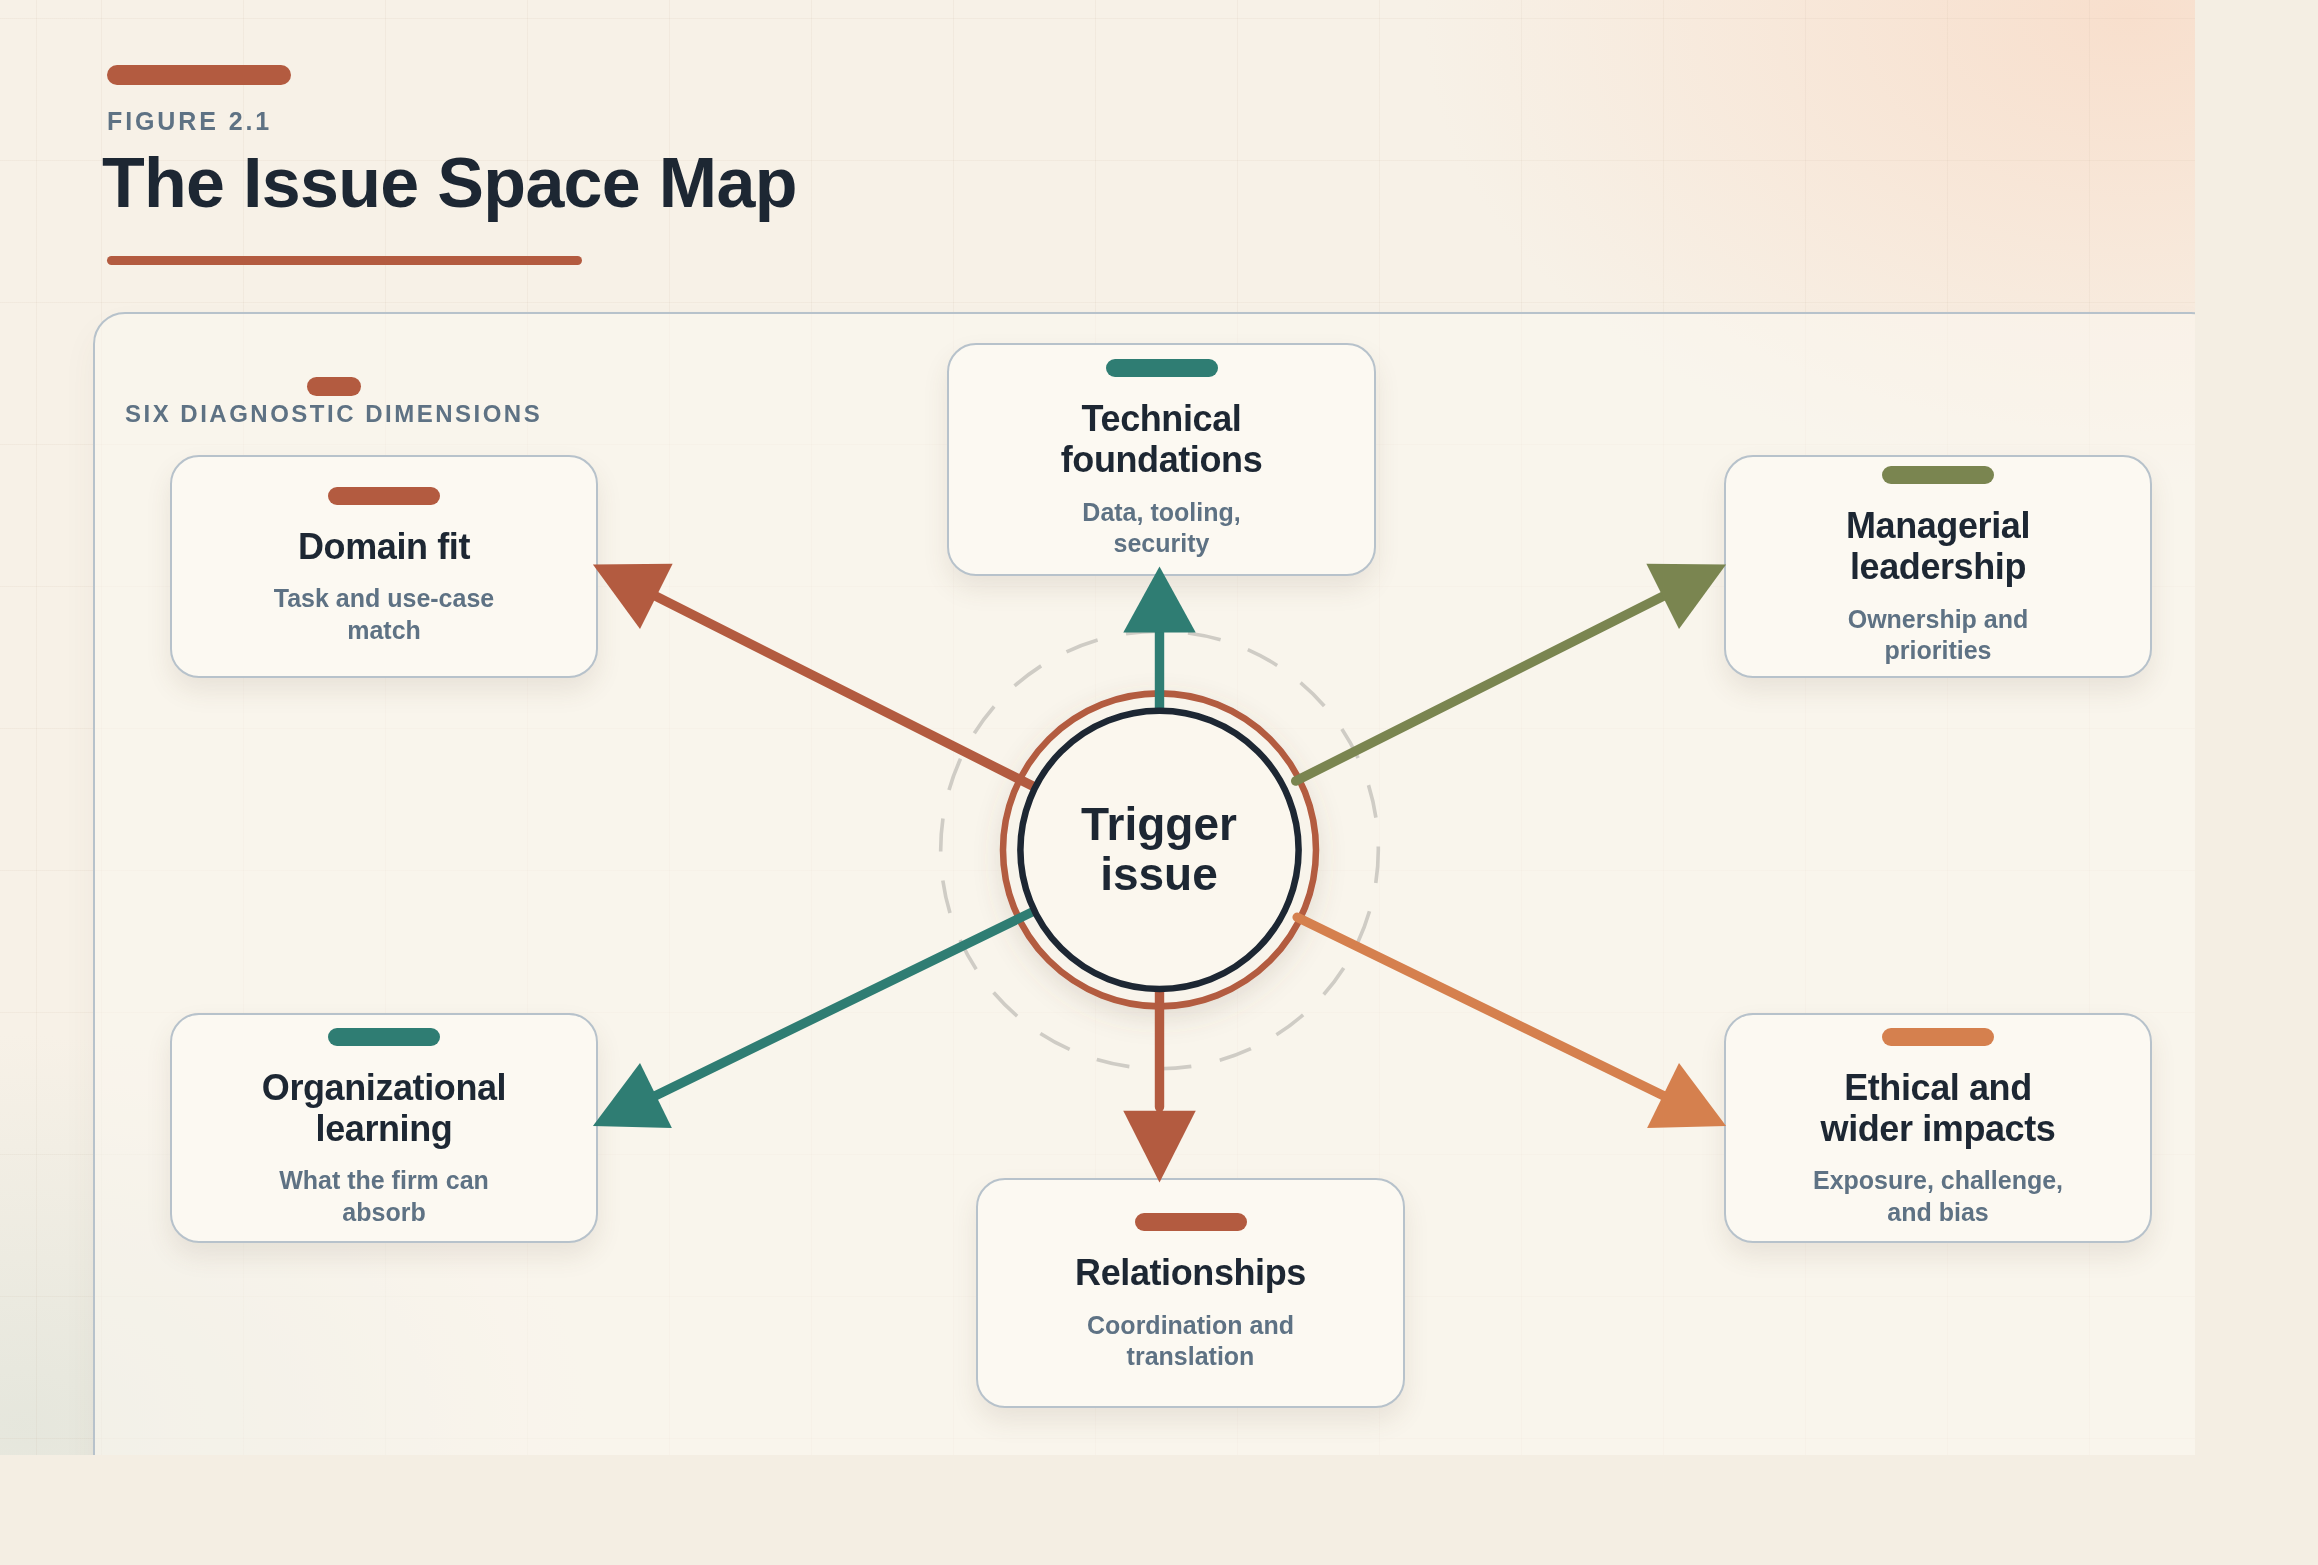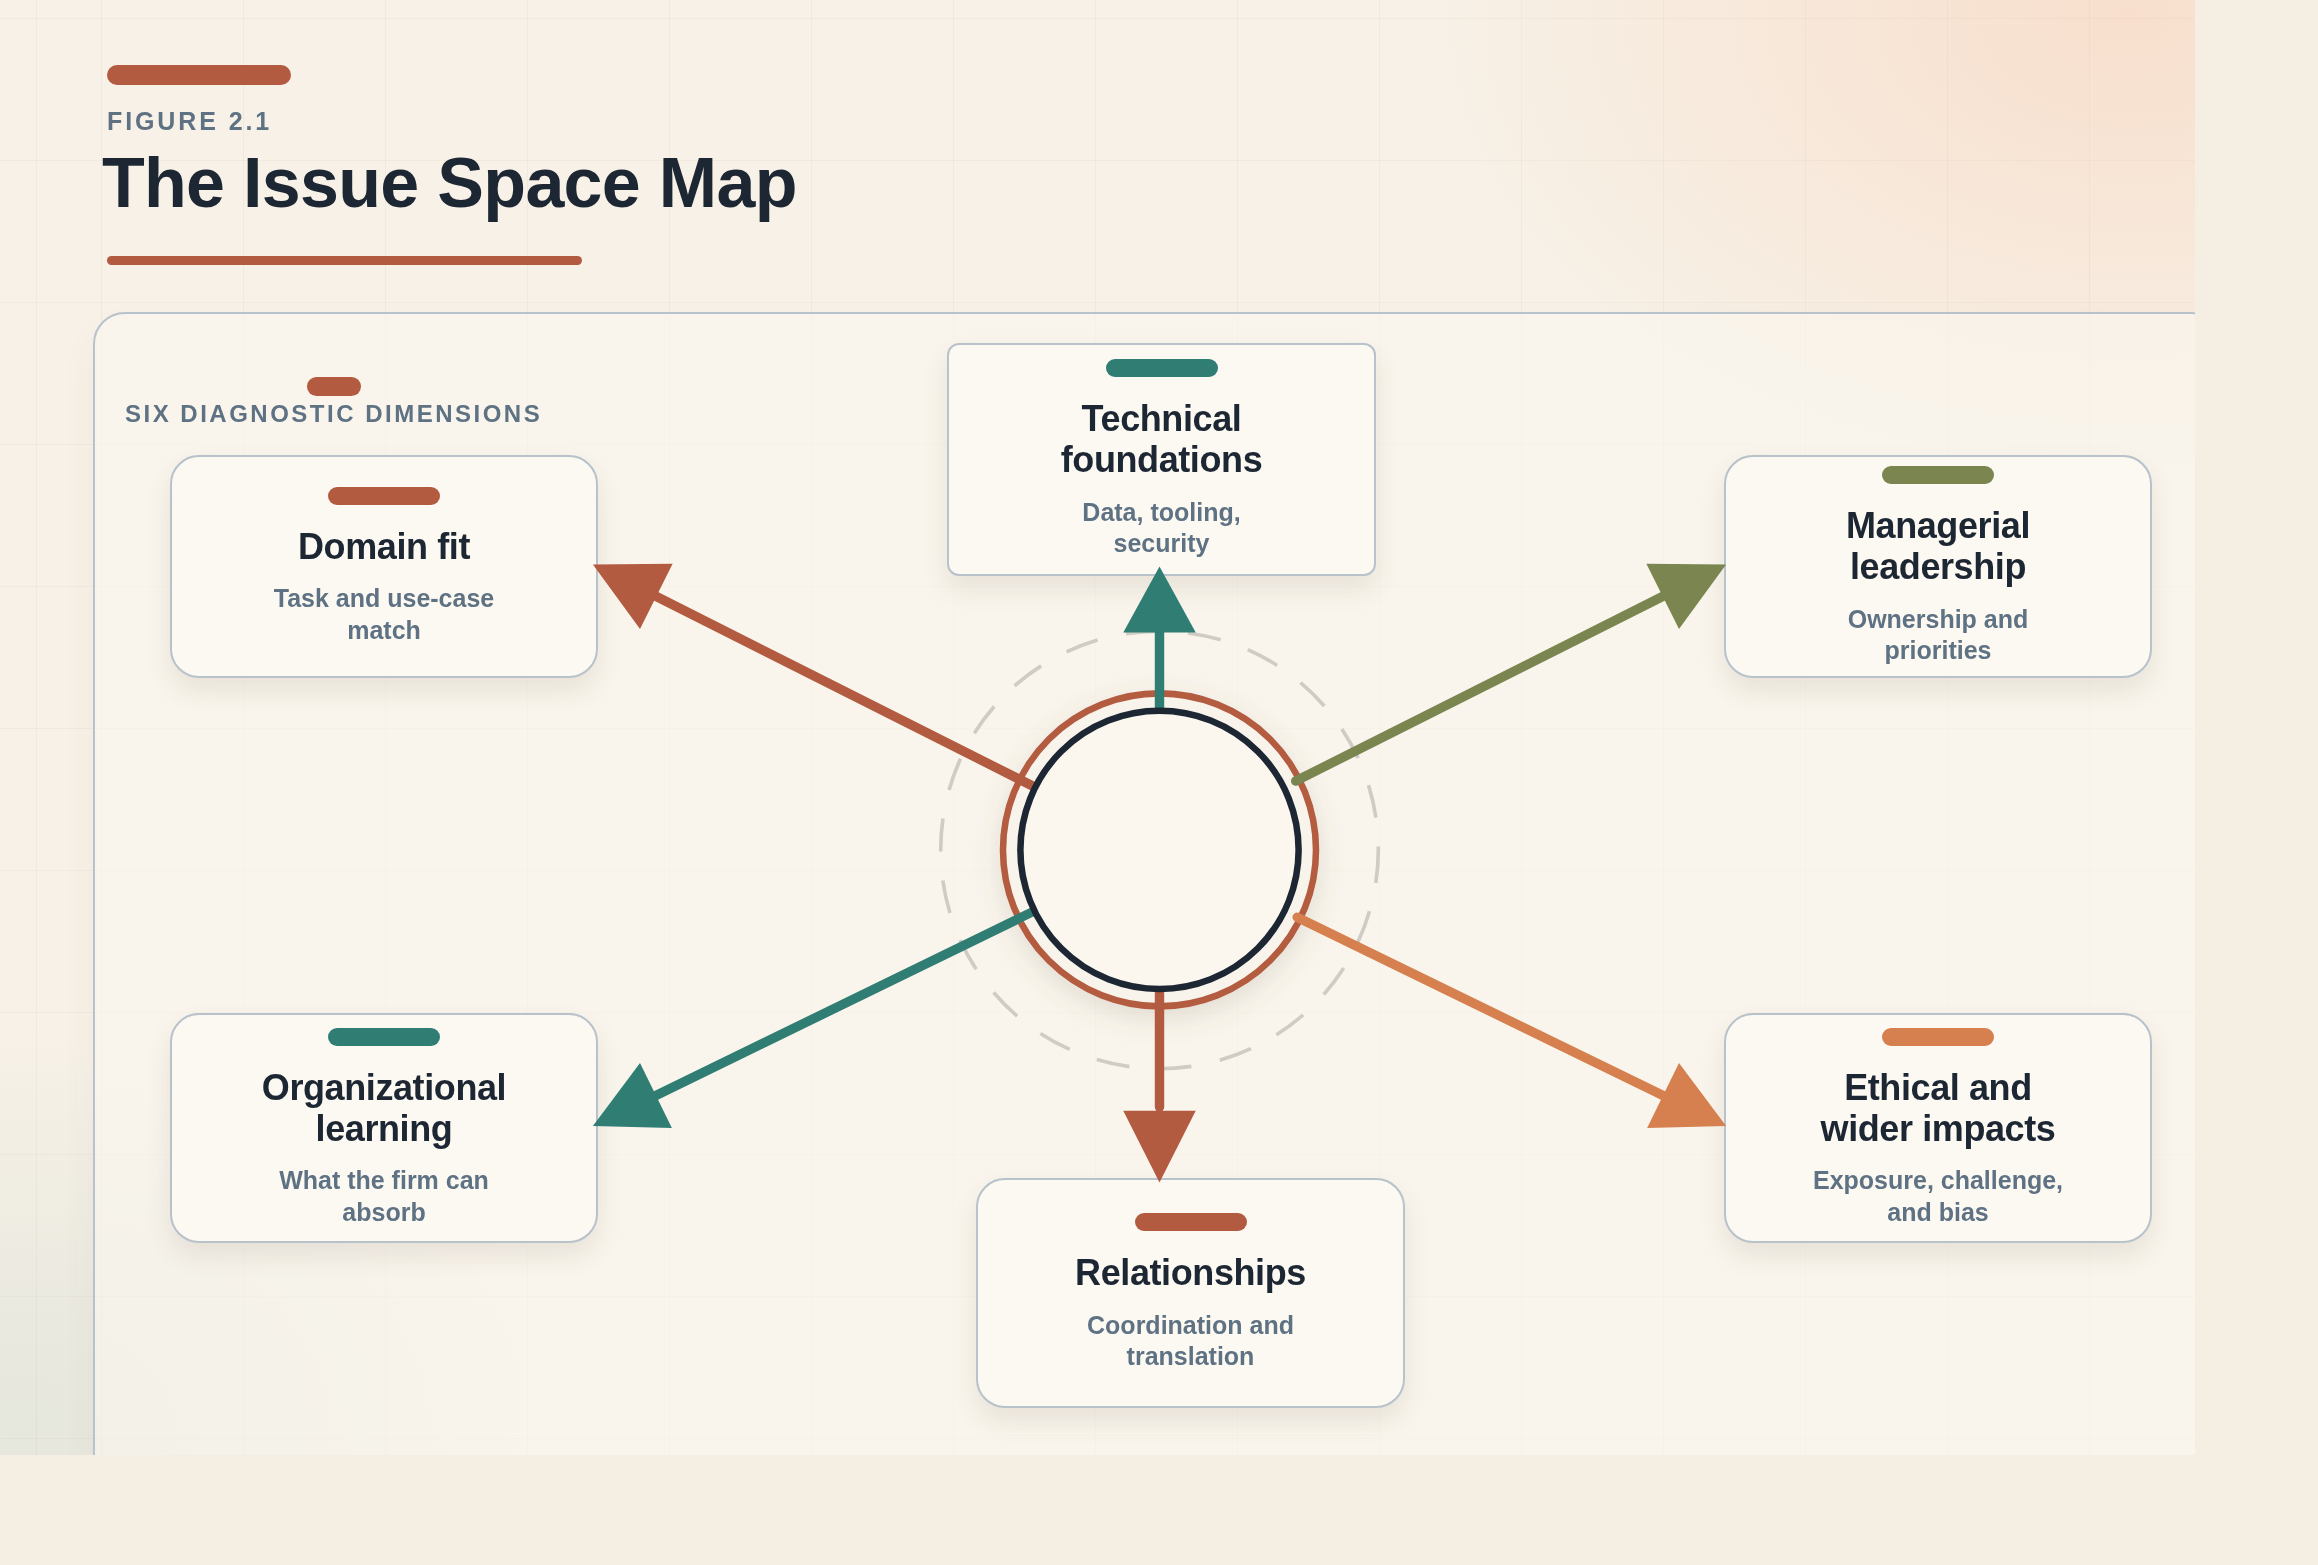--- a/index.html
+++ b/index.html
@@ -92,21 +92,21 @@
     font-size: 36px; font-weight: bold; letter-spacing: -0.4px;
     line-height: 1.13; color: #1d2733;
     white-space: pre-line;
   }
   .box p {
     margin: 0;
     font-size: 25px; font-weight: bold;
     line-height: 1.26; color: #5e7284;
     white-space: pre-line;
   }
-  #box-technical      { left: 947px; top: 343px;  width: 425px; height: 229px; border-radius: 12px; }
+  #box-technical      { left: 947px; top: 343px;  width: 425px; height: 229px; }
   #box-domain         { left: 170px;  top: 455px;  width: 424px; height: 219px; }
   #box-managerial     { left: 1724px; top: 455px;  width: 424px; height: 219px; }
   #box-organizational { left: 170px;  top: 1013px; width: 424px; height: 226px; }
   #box-ethical        { left: 1724px; top: 1013px; width: 424px; height: 226px; }
   #box-relationships  { left: 947px; top: 1178px; width: 425px; height: 226px; margin-left: 29px; }
 
   
   svg.diagram {
     position: absolute; left: 0; top: 0;
     width: 2319px; height: 1565px;
@@ -207,15 +207,17 @@
     <circle cx="1600" cy="1173" r="192" fill="#fbf7ee" stroke="#1d2733" stroke-width="9"></circle>
 
     <polygon points="1600,782 1550,873 1650,873" fill="#2f7d73"></polygon>
     <polygon points="818,779 928,778 883,868" fill="#b35b40"></polygon>
     <polygon points="2382,779 2272,778 2317,868" fill="#7a8550"></polygon>
     <polygon points="818,1554 883,1467 927,1557" fill="#2f7d73"></polygon>
     <polygon points="2382,1554 2317,1467 2273,1557" fill="#d5804e"></polygon>
     <polygon points="1600,1632 1550,1533 1650,1533" fill="#b35b40"></polygon>
   </svg>
 
+  <div class="hub-label">Trigger
+issue</div>
 
 </div>
 
 
 </body></html>

